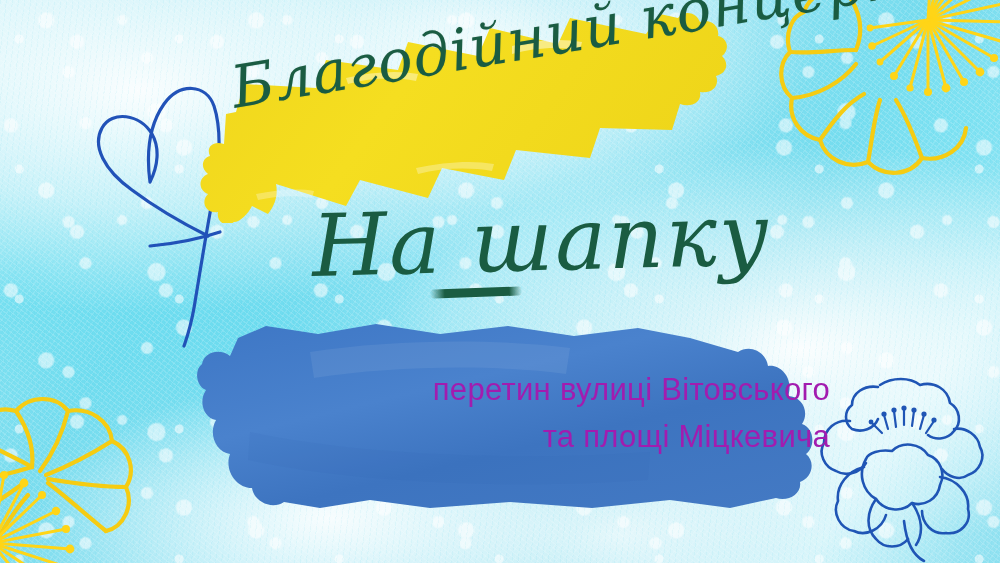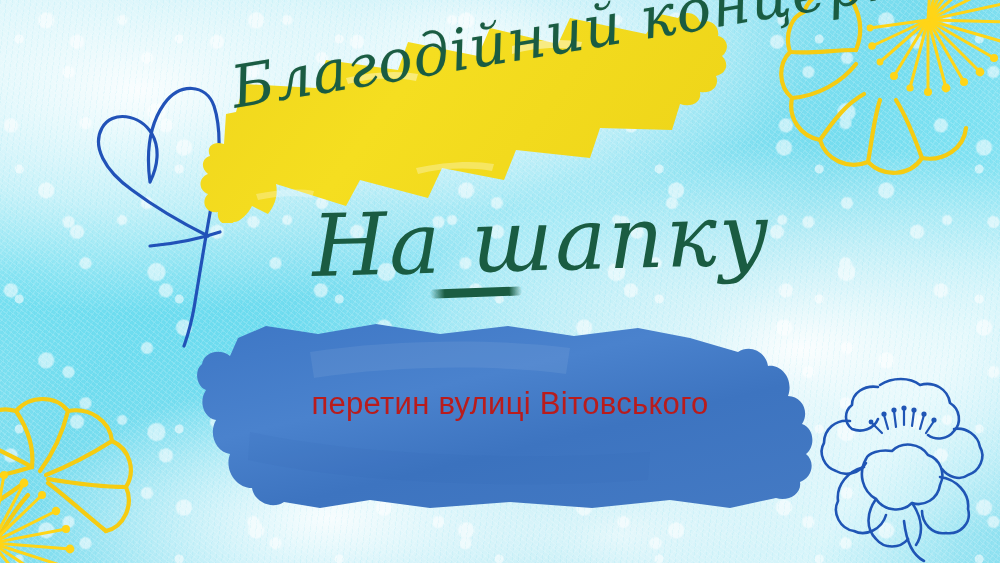--- a/index.html
+++ b/index.html
@@ -122,28 +122,27 @@
     border-radius: 4px;
     transform: rotate(-2deg);
     pointer-events: none;
   }
 
   #venue {
     position: absolute;
     left: 190px;
     top: 366px;
     width: 640px;
-    text-align: center;
-    color: #b91c1c;
+    text-align: right;
+    color: #a21caf;
     font-size: 31px;
     line-height: 1.52;
     font-weight: 400;
     letter-spacing: 0.3px;
     pointer-events: none;
-    margin-top: 14px;
   }
   #venue .line { display: block; }
 </style>
 </head>
 <body>
 
 <div id="poster">
 
   <div class="bg-layer" id="bg-base"></div>
   <div class="bg-layer" id="bg-mottle"></div>
@@ -355,15 +354,16 @@
   </svg>
 
   <div class="script" id="kicker">Благодійний концерт</div>
 
   <div class="script" id="main-title">На  шапку</div>
 
   <div id="title-flourish"></div>
 
   <div id="venue">
     <span class="line">перетин вулиці Вітовського</span>
+    <span class="line">та площі Міцкевича</span>
   </div>
 
 </div>
 
 </body></html>

